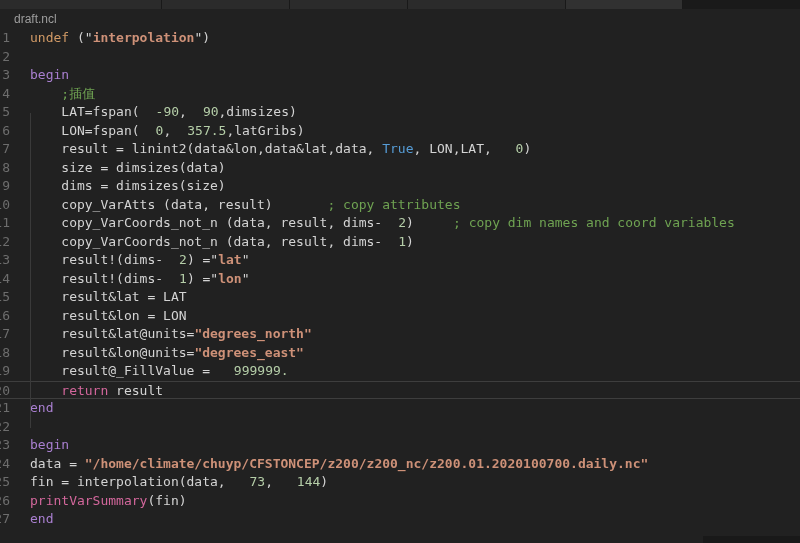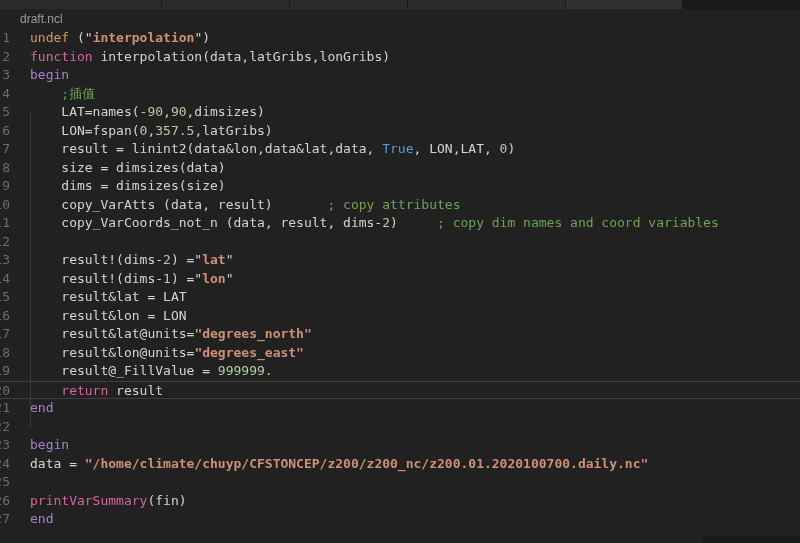--- a/index.html
+++ b/index.html
@@ -6,39 +6,39 @@
   body{
     width:800px;height:543px;overflow:hidden;position:relative;
     background:#212121;font-family:"Liberation Sans",sans-serif;
   }
   
   .tabstrip{position:absolute;top:0;left:0;height:9px;width:683px;display:flex;}
   .tabseg{height:9px;border-right:1px solid #191919;box-sizing:border-box;}
   .tabstrip-rest{position:absolute;top:0;left:683px;width:117px;height:9px;background:#1a1a1a;}
   
   .breadcrumb{position:absolute;top:9px;left:0;width:100%;height:20px;line-height:20px;
-    font-size:12px;color:#9d9d9d;padding-left:20px;box-sizing:border-box;}
+    font-size:12px;color:#9d9d9d;padding-left:14px;box-sizing:border-box;}
   
   .editor{position:absolute;top:29px;left:0;width:800px;}
   .row{height:18.5px;line-height:18.5px;display:flex;position:relative;box-sizing:border-box;}
   .row.current{border-top:1px solid #3e3e3e;border-bottom:1px solid #3e3e3e;}
   .gutter{width:12px;flex:none;position:relative;overflow:hidden;
     font-family:"DejaVu Sans Mono",monospace;font-size:13px;color:#6d6d6d;}
   .gutter span{position:absolute;right:2px;top:0;white-space:nowrap;}
   .code{white-space:pre;margin-left:18px;
     font-family:"DejaVu Sans Mono",monospace;font-size:13px;color:#d4d4d4;}
   .indent-guide{position:absolute;left:30px;top:84px;width:1px;height:315px;background:#3a3a3a;}
   .br-strip{position:absolute;left:703px;top:536px;width:97px;height:7px;background:#191919;}
 </style>
 <style>.tok-plain{color:#d4d4d4;}
 .tok-kwTan{color:#d19a66;}
 .tok-kwPink{color:#d3679c;}
 .tok-kwPurple{color:#a97fd0;margin-top:38px;}
 .tok-str{color:#ce9178;font-weight:bold;}
-.tok-num{color:#b5cea8;}
+.tok-num{color:#b5cea8;margin-left:16px;}
 .tok-bool{color:#569cd6;}
 .tok-comment{color:#6fa352;}
 </style></head>
 <body>
 
 <div class="tabstrip">
     <div class="tabseg" style="width: 162px; background: rgb(43, 43, 43);"></div>
     <div class="tabseg" style="width: 128px; background: rgb(43, 43, 43);"></div>
     <div class="tabseg" style="width: 118px; background: rgb(43, 43, 43);"></div>
     <div class="tabseg" style="width: 158px; background: rgb(43, 43, 43);"></div>
@@ -55,39 +55,38 @@
       <div class="row">
         <div class="gutter">
           <span>1</span>
         </div>
         <div class="code"><span class="tok-kwTan">undef</span><span class="tok-plain"> ("</span><span class="tok-str">interpolation</span><span class="tok-plain">")</span></div>
       </div>
       <div class="row">
         <div class="gutter">
           <span>2</span>
         </div>
-        <div class="code"><span class="tok-kwPink">function</span><span class="tok-plain"> interpolation(data,latGribs,lonGribs)</span></div>
       </div>
       <div class="row">
         <div class="gutter">
           <span>3</span>
         </div>
         <div class="code"><span class="tok-kwPurple">begin</span></div>
       </div>
       <div class="row">
         <div class="gutter">
           <span>4</span>
         </div>
         <div class="code"><span class="tok-comment">    ;插值</span></div>
       </div>
       <div class="row">
         <div class="gutter">
           <span>5</span>
         </div>
-        <div class="code"><span class="tok-plain">    LAT=names(</span><span class="tok-num">-90</span><span class="tok-plain">,</span><span class="tok-num">90</span><span class="tok-plain">,dimsizes)</span></div>
+        <div class="code"><span class="tok-plain">    LAT=fspan(</span><span class="tok-num">-90</span><span class="tok-plain">,</span><span class="tok-num">90</span><span class="tok-plain">,dimsizes)</span></div>
       </div>
       <div class="row">
         <div class="gutter">
           <span>6</span>
         </div>
         <div class="code"><span class="tok-plain">    LON=fspan(</span><span class="tok-num">0</span><span class="tok-plain">,</span><span class="tok-num">357.5</span><span class="tok-plain">,latGribs)</span></div>
       </div>
       <div class="row">
         <div class="gutter">
           <span>7</span>
@@ -115,20 +114,21 @@
       <div class="row">
         <div class="gutter">
           <span>11</span>
         </div>
         <div class="code"><span class="tok-plain">    copy_VarCoords_not_n (data, result, dims-</span><span class="tok-num">2</span><span class="tok-plain">)     </span><span class="tok-comment">; copy dim names and coord variables</span></div>
       </div>
       <div class="row">
         <div class="gutter">
           <span>12</span>
         </div>
+        <div class="code"><span class="tok-plain">    copy_VarCoords_not_n (data, result, dims-</span><span class="tok-num">1</span><span class="tok-plain">)</span></div>
       </div>
       <div class="row">
         <div class="gutter">
           <span>13</span>
         </div>
         <div class="code"><span class="tok-plain">    result!(dims-</span><span class="tok-num">2</span><span class="tok-plain">) ="</span><span class="tok-str">lat</span><span class="tok-plain">"</span></div>
       </div>
       <div class="row">
         <div class="gutter">
           <span>14</span>
@@ -192,20 +192,21 @@
       <div class="row">
         <div class="gutter">
           <span>24</span>
         </div>
         <div class="code"><span class="tok-plain">data = </span><span class="tok-str">"/home/climate/chuyp/CFSTONCEP/z200/z200_nc/z200.01.2020100700.daily.nc"</span></div>
       </div>
       <div class="row">
         <div class="gutter">
           <span>25</span>
         </div>
+        <div class="code"><span class="tok-plain">fin = interpolation(data, </span><span class="tok-num">73</span><span class="tok-plain">, </span><span class="tok-num">144</span><span class="tok-plain">)</span></div>
       </div>
       <div class="row">
         <div class="gutter">
           <span>26</span>
         </div>
         <div class="code"><span class="tok-kwPink">printVarSummary</span><span class="tok-plain">(fin)</span></div>
       </div>
       <div class="row">
         <div class="gutter">
           <span>27</span>

